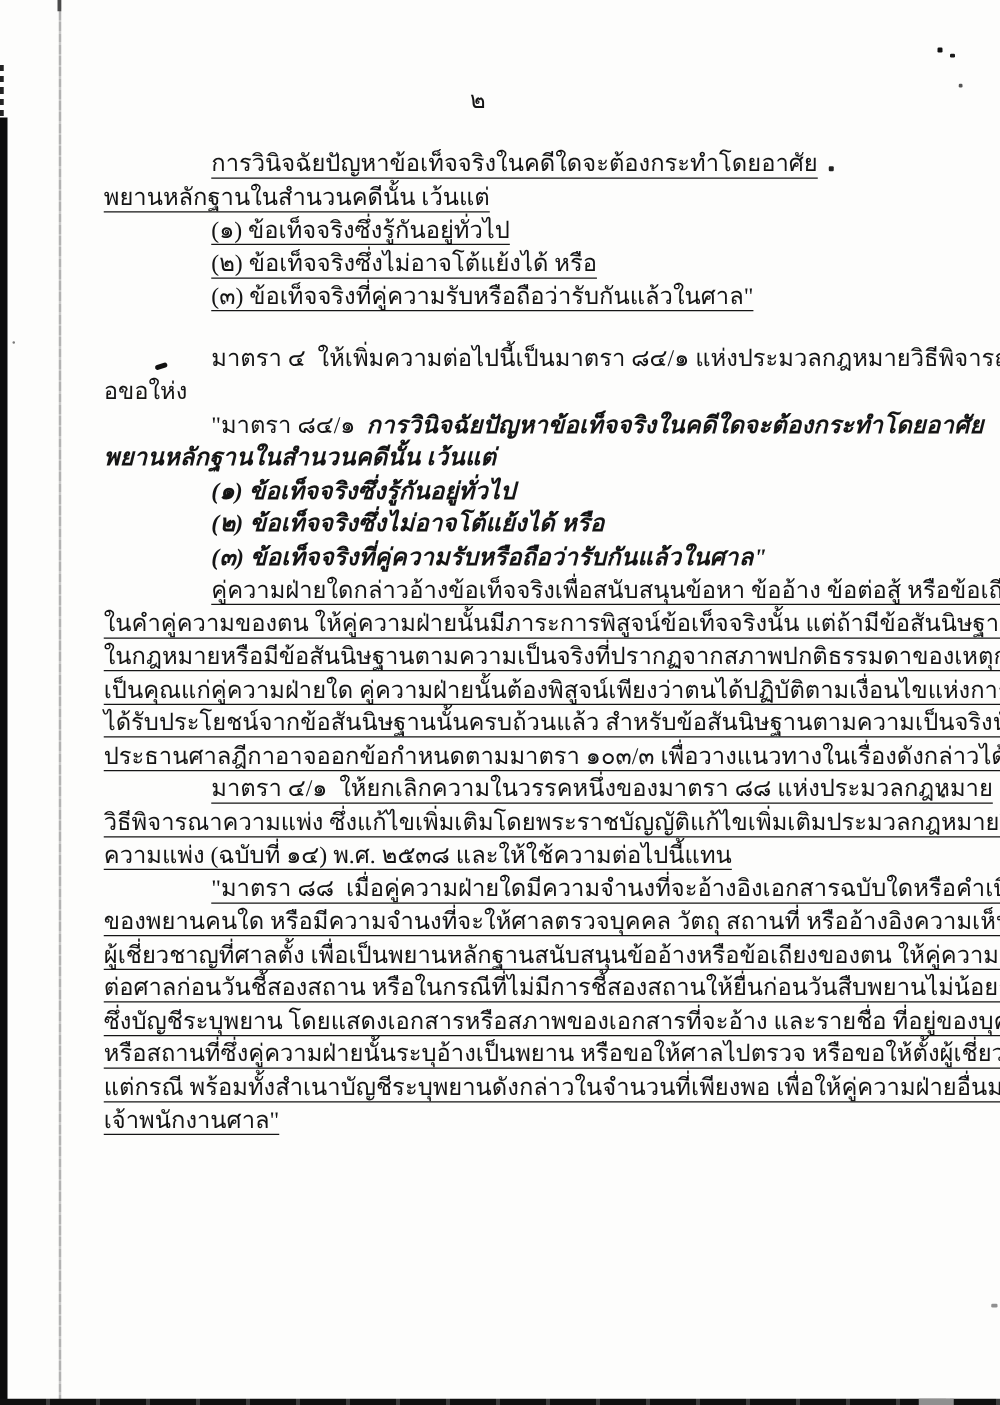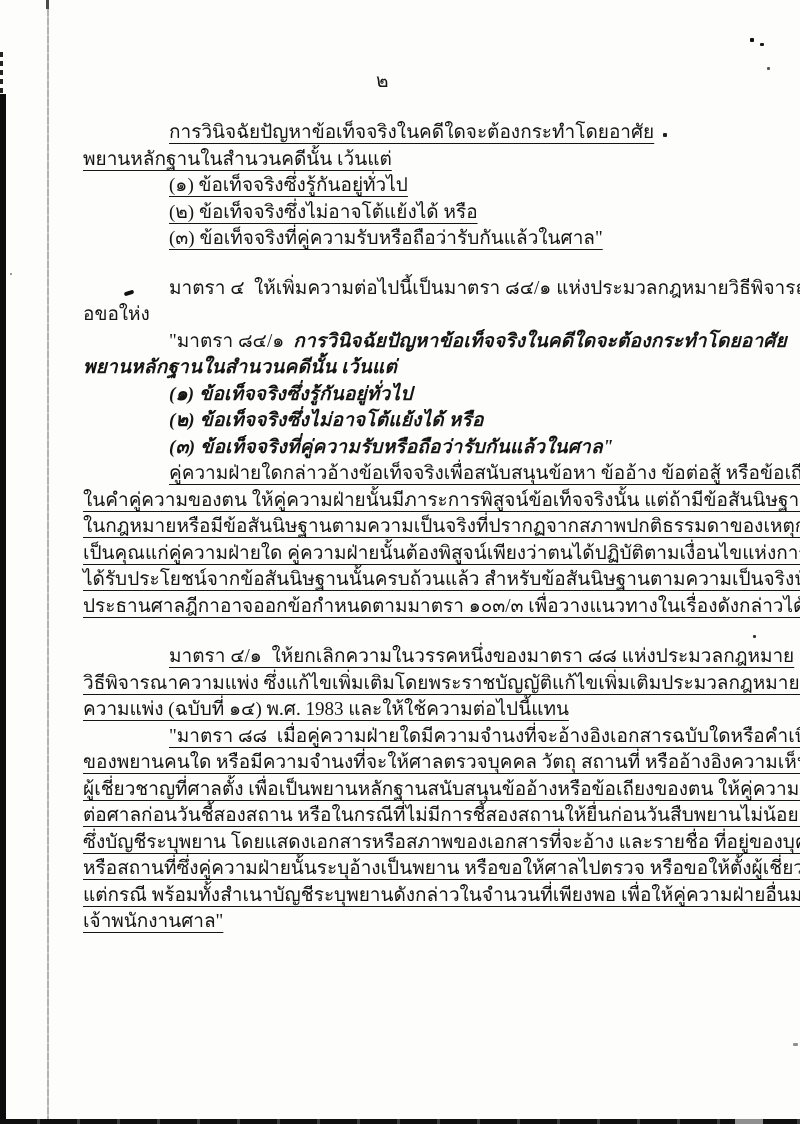--- a/index.html
+++ b/index.html
@@ -18,21 +18,21 @@
   .ul{
     text-decoration:underline;
     text-decoration-thickness:1.2px;
     text-underline-offset:4.5px;
     text-decoration-skip-ink:none;
   }
   .it{font-style:italic;font-weight:700;letter-spacing:.2px;}
   .c-prefix{margin-right:9px;}
   .sec{margin:0;}
   .sec.gap-a{margin-top:23px;}
-  .sec.gap-b{margin-top:24px;}
+  .sec.gap-b{}
   .pagenum{position:absolute;left:376px;top:68px;font-size:19px;line-height:26px;}
   
   .edge-left-main{position:absolute;left:0;top:94px;width:6px;height:1030px;background:#0c0c0c;}
   .edge-left-top{position:absolute;left:0;top:52px;width:3px;height:42px;
     background:repeating-linear-gradient(to bottom,#232323 0 5px,rgba(35,35,35,0) 5px 9px);}
   .scanline-v{position:absolute;left:47px;top:0;width:2px;height:1124px;
     background:repeating-linear-gradient(to bottom,#b2b2b2 0 7px,#c9c9c9 7px 9px);}
   .scanline-v-tick{position:absolute;left:46px;top:0;width:3px;height:9px;background:#4a4a4a;}
   .edge-bottom{position:absolute;left:0;top:1119px;width:800px;height:5px;
     background:repeating-linear-gradient(to right,#101010 0 37px,#3d3d3d 37px 40px);}
@@ -95,21 +95,21 @@
     <div class="ln ul">ในคำคู่ความของตน ให้คู่ความฝ่ายนั้นมีภาระการพิสูจน์ข้อเท็จจริงนั้น แต่ถ้ามีข้อสันนิษฐานไว้</div>
     <div class="ln ul">ในกฎหมายหรือมีข้อสันนิษฐานตามความเป็นจริงที่ปรากฏจากสภาพปกติธรรมดาของเหตุการณ์</div>
     <div class="ln ul">เป็นคุณแก่คู่ความฝ่ายใด คู่ความฝ่ายนั้นต้องพิสูจน์เพียงว่าตนได้ปฏิบัติตามเงื่อนไขแห่งการที่ตนจะ</div>
     <div class="ln ul">ได้รับประโยชน์จากข้อสันนิษฐานนั้นครบถ้วนแล้ว สำหรับข้อสันนิษฐานตามความเป็นจริงนั้น</div>
     <div class="ln ul">ประธานศาลฎีกาอาจออกข้อกำหนดตามมาตรา ๑๐๓/๓ เพื่อวางแนวทางในเรื่องดังกล่าวได้"</div>
   </section>
 
   <section class="sec gap-b">
     <div class="ln ul ind">มาตรา ๔/๑  ให้ยกเลิกความในวรรคหนึ่งของมาตรา ๘๘ แห่งประมวลกฎหมาย</div>
     <div class="ln ul">วิธีพิจารณาความแพ่ง ซึ่งแก้ไขเพิ่มเติมโดยพระราชบัญญัติแก้ไขเพิ่มเติมประมวลกฎหมายวิธีพิจารณา</div>
-    <div class="ln ul">ความแพ่ง (ฉบับที่ ๑๔) พ.ศ. 1983 และให้ใช้ความต่อไปนี้แทน</div>
+    <div class="ln ul">ความแพ่ง (ฉบับที่ ๑๔) พ.ศ. ๒๕๓๘ และให้ใช้ความต่อไปนี้แทน</div>
   </section>
 
   <section class="sec">
     <div class="ln ul ind">"มาตรา ๘๘  เมื่อคู่ความฝ่ายใดมีความจำนงที่จะอ้างอิงเอกสารฉบับใดหรือคำเบิกความ</div>
     <div class="ln ul">ของพยานคนใด หรือมีความจำนงที่จะให้ศาลตรวจบุคคล วัตถุ สถานที่ หรืออ้างอิงความเห็นของ</div>
     <div class="ln ul">ผู้เชี่ยวชาญที่ศาลตั้ง เพื่อเป็นพยานหลักฐานสนับสนุนข้ออ้างหรือข้อเถียงของตน ให้คู่ความฝ่ายนั้นยื่น</div>
     <div class="ln ul">ต่อศาลก่อนวันชี้สองสถาน หรือในกรณีที่ไม่มีการชี้สองสถานให้ยื่นก่อนวันสืบพยานไม่น้อยกว่าเจ็ดวัน</div>
     <div class="ln ul">ซึ่งบัญชีระบุพยาน โดยแสดงเอกสารหรือสภาพของเอกสารที่จะอ้าง และรายชื่อ ที่อยู่ของบุคคล วัตถุ</div>
     <div class="ln ul">หรือสถานที่ซึ่งคู่ความฝ่ายนั้นระบุอ้างเป็นพยาน หรือขอให้ศาลไปตรวจ หรือขอให้ตั้งผู้เชี่ยวชาญ แล้ว</div>
     <div class="ln ul">แต่กรณี พร้อมทั้งสำเนาบัญชีระบุพยานดังกล่าวในจำนวนที่เพียงพอ เพื่อให้คู่ความฝ่ายอื่นมารับไปจาก</div>

